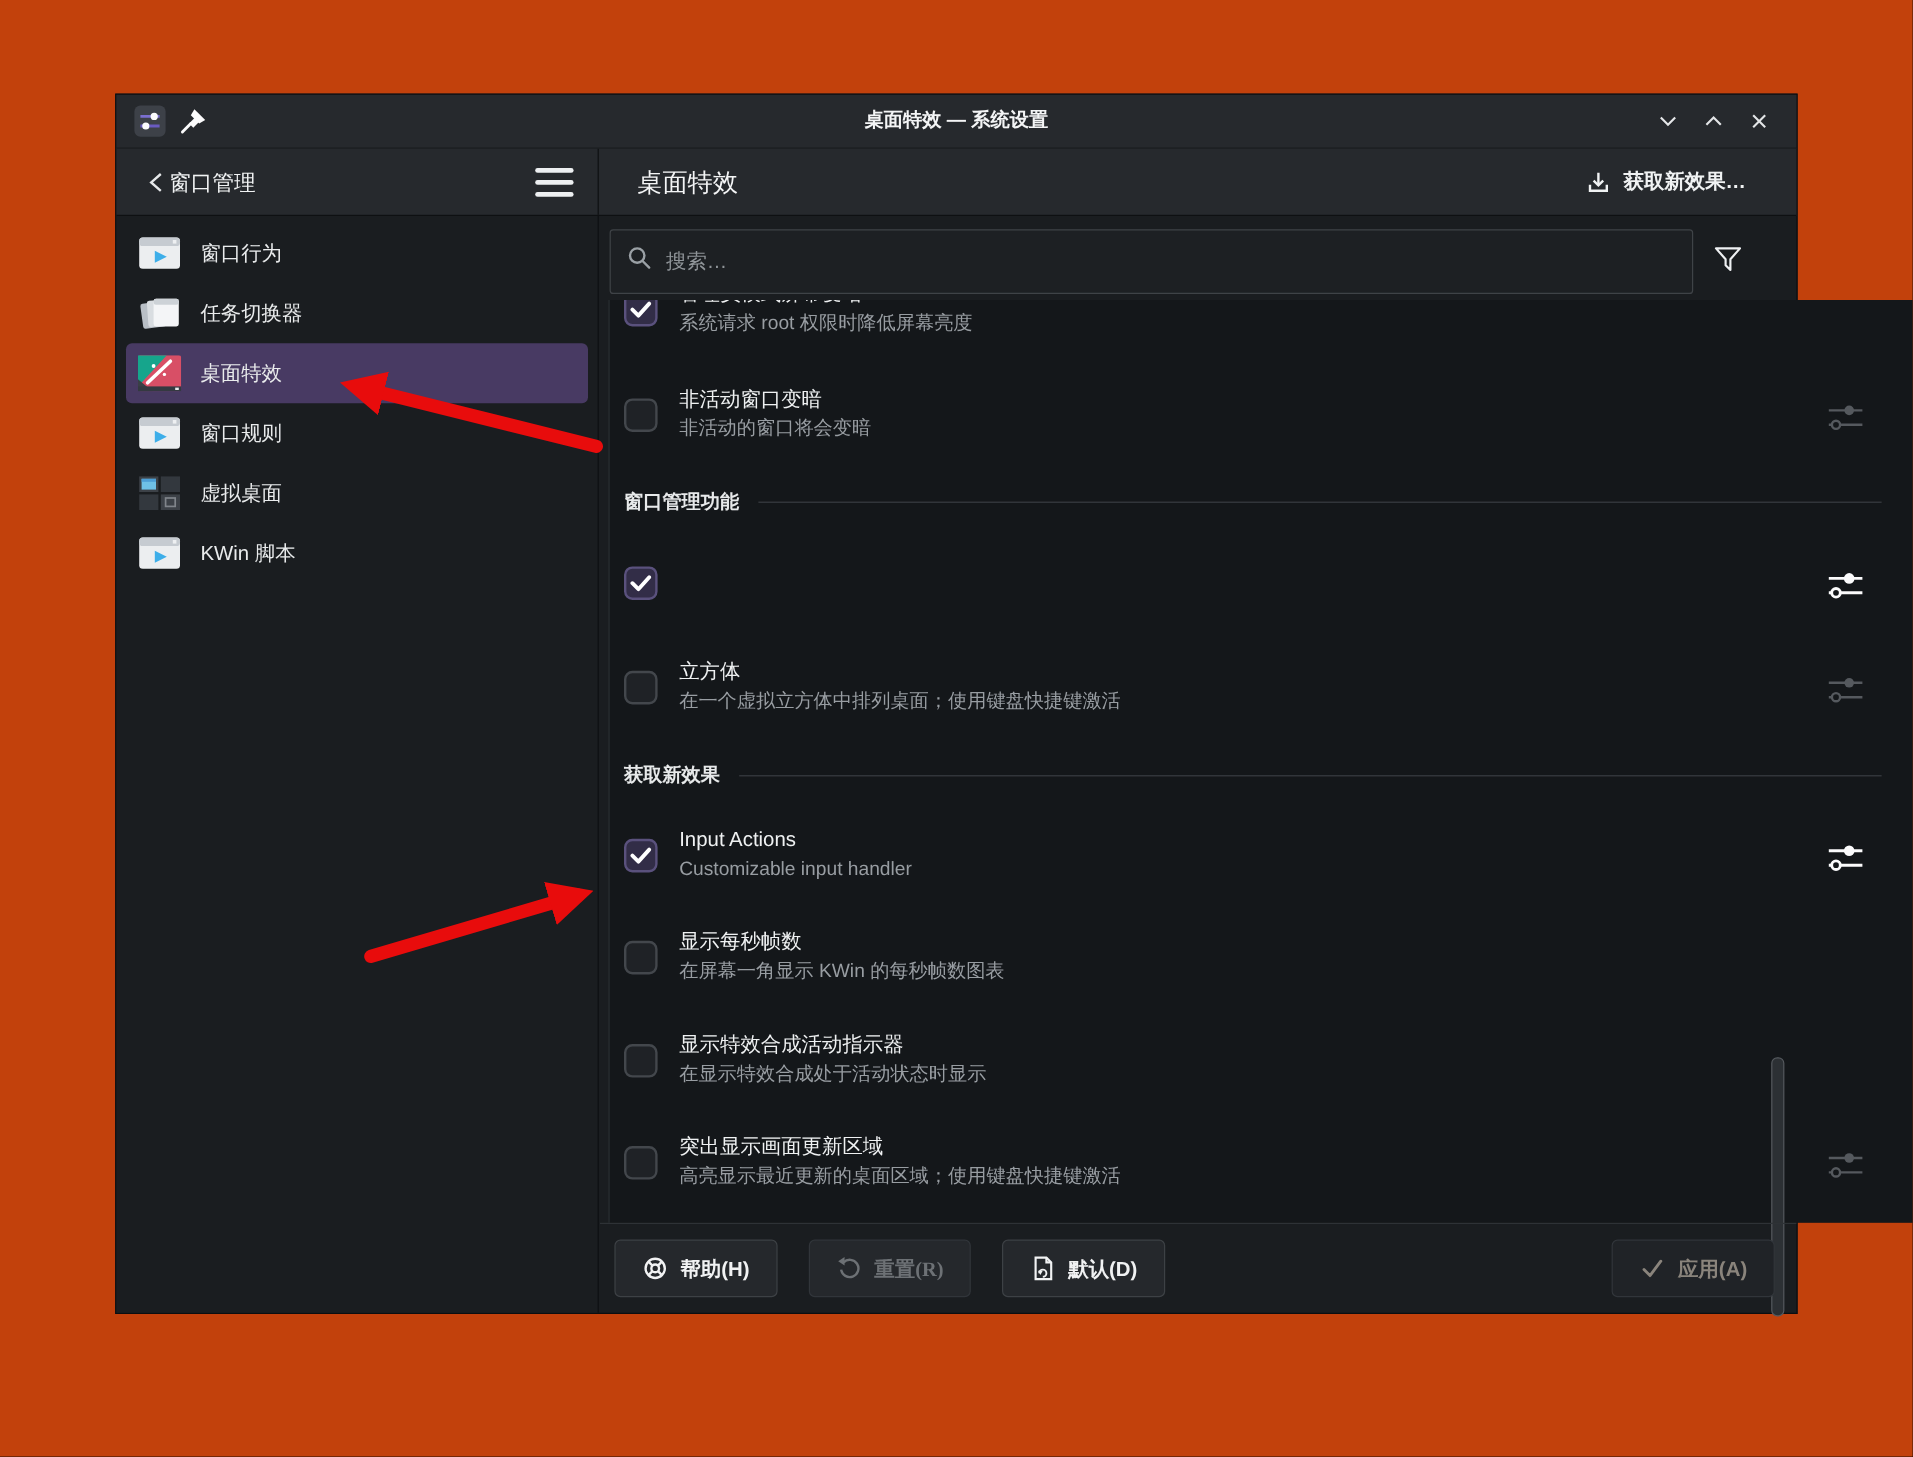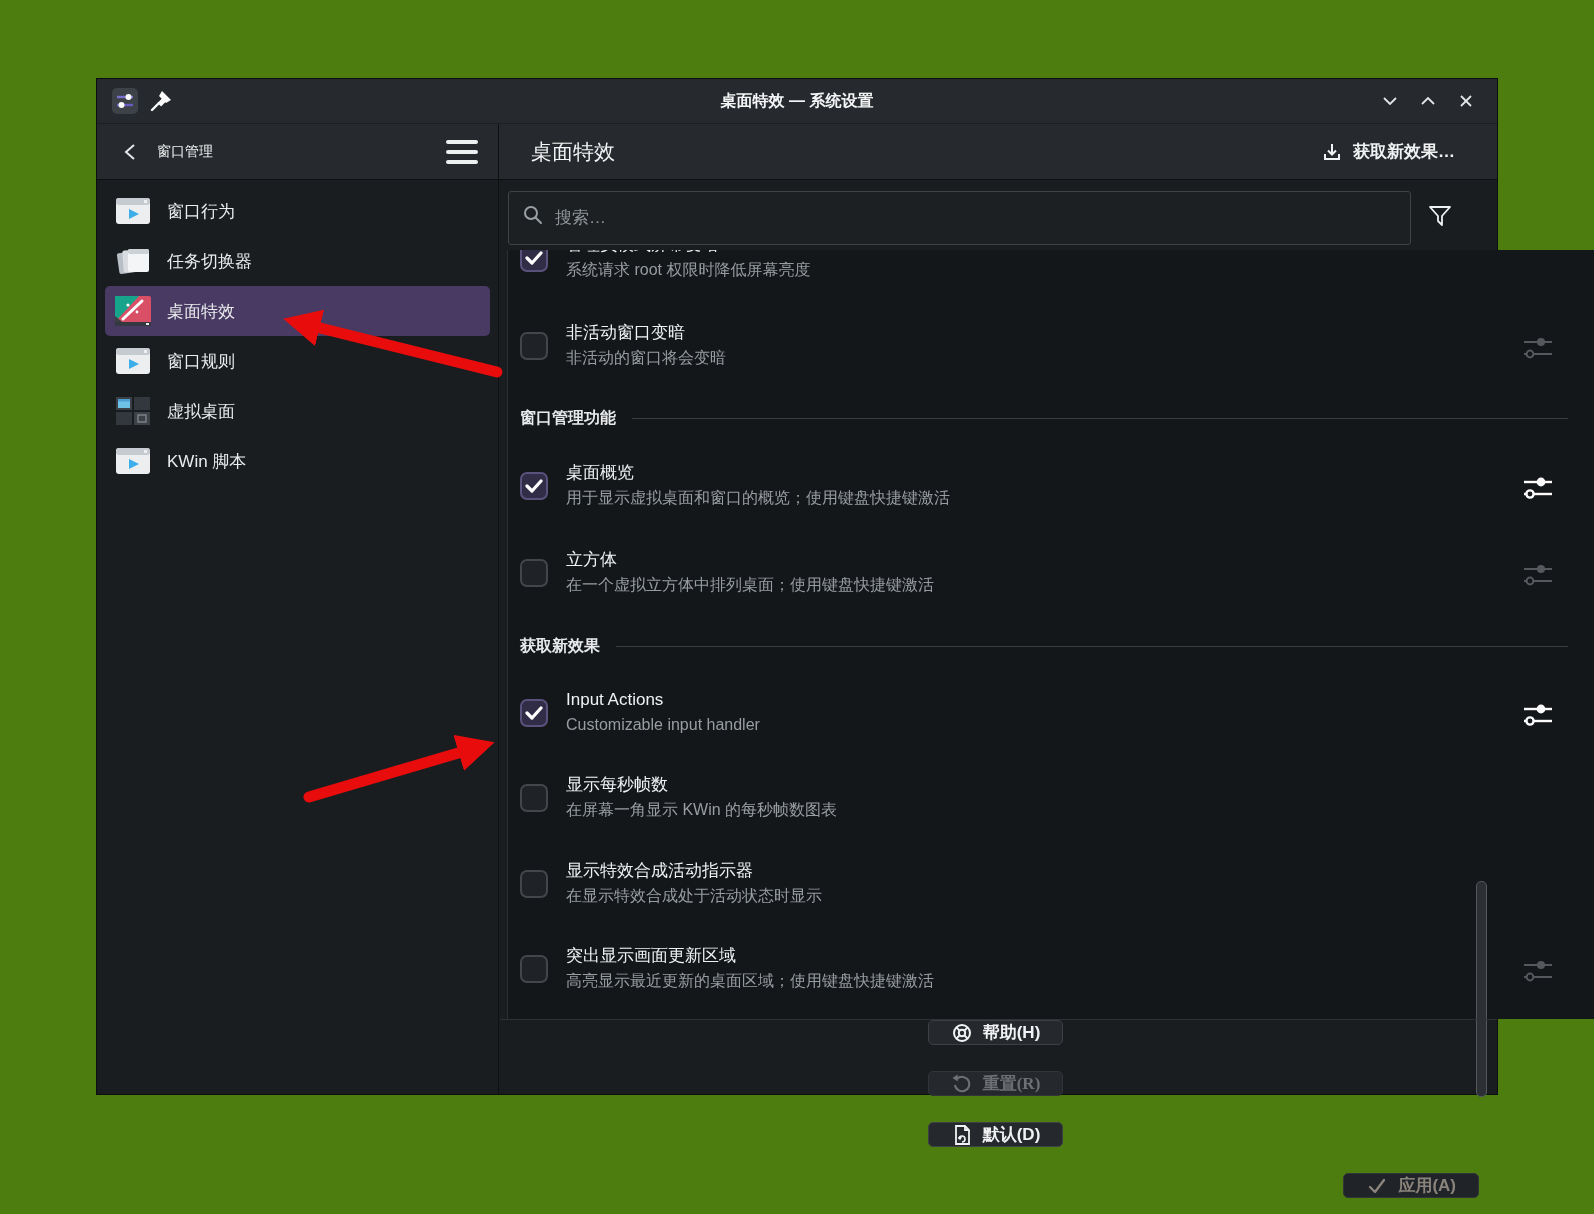--- a/index.html
+++ b/index.html
@@ -1,36 +1,36 @@
 <!DOCTYPE html>
 <html><head>
 <meta charset="utf-8">
 <style>
   html,body{margin:0;padding:0;background:#000;}
-  .stage{position:relative;width:1594px;height:1214px;background:#4d7c0f;overflow:hidden;
+  .stage{position:relative;width:1594px;height:1214px;background:#c2410c;overflow:hidden;
          font-family:"Liberation Sans","DejaVu Sans",sans-serif;-webkit-font-smoothing:antialiased;}
   .window{position:absolute;left:96px;top:78px;width:1402px;height:1017px;background:#1a1d20;
           border:1px solid #0c0e10;box-sizing:border-box;}
 
   
   .titlebar{position:absolute;left:0;top:0;right:0;height:44px;background:#26292d;}
   .tb-appicon{position:absolute;left:14px;top:8px;width:28px;height:28px;}
   .tb-pin{position:absolute;left:52px;top:10px;width:24px;height:24px;}
   .tb-title{position:absolute;left:0;right:0;top:0;height:44px;line-height:44px;text-align:center;
             color:#f4f5f6;font-size:16px;font-weight:bold;}
   .tb-controls{position:absolute;right:22px;top:0;height:44px;display:flex;align-items:center;gap:20px;}
   .tb-btn{width:18px;height:18px;display:flex;align-items:center;justify-content:center;cursor:default;}
 
   
   .headerrow{position:absolute;left:0;top:44px;right:0;height:57px;background:#26292d;
              border-top:1px solid #1c1f22;border-bottom:1px solid #0e1012;box-sizing:border-box;display:flex;}
   .header-left{width:402px;box-sizing:border-box;border-right:1px solid #0e1012;display:flex;
                align-items:center;padding:0 20px 0 24px;}
   .header-left .back{width:20px;height:20px;}
-  .header-left .h-label{margin-left:16px;font-size:14px;color:#f0f2f3;}
+  .header-left .h-label{font-size:18px;color:#f0f2f3;}
   .hamburger{margin-left:auto;width:32px;display:flex;flex-direction:column;gap:6px;}
   .hamburger div{height:4px;background:#edeff1;border-radius:2px;}
   .header-right{flex:1;display:flex;align-items:center;padding:0 42px 0 32px;}
   .header-right .h-title{font-size:21px;color:#f4f5f6;font-weight:500;}
   .getnew{margin-left:auto;display:flex;align-items:center;gap:10px;color:#f0f2f3;font-size:17px;font-weight:bold;}
 
   
   .sidebar{position:absolute;left:0;top:101px;width:402px;bottom:0;box-sizing:border-box;
            border-right:1px solid #0e1012;background:#1a1d20;padding-top:6px;}
   .side-item{height:50px;margin:0 8px;border-radius:5px;display:flex;align-items:center;gap:16px;
@@ -60,21 +60,21 @@
   .section{position:absolute;left:12px;right:30px;display:flex;align-items:center;}
   .section .lab{font-size:16px;font-weight:bold;color:#e7e9ea;}
   .section .line{flex:1;height:1px;background:#3a3e43;margin-left:16px;}
   .cfg{position:absolute;right:44px;width:32px;height:30px;}
 
   .scroll-thumb{position:absolute;left:976px;top:701px;width:11px;height:216px;border-radius:5px;
                 background:#2c3034;border:1px solid #55595e;box-sizing:border-box;}
 
   .footer-sep{position:absolute;left:0;right:0;bottom:74px;height:1px;background:#2e3236;}
   .footer{position:absolute;left:0;right:0;bottom:0;height:74px;display:flex;align-items:center;
-          padding:0 18px 0 12px;gap:26px;box-sizing:border-box;flex-direction:column;}
+          padding:0 18px 0 12px;gap:26px;box-sizing:border-box;}
   .fbtn{height:48px;border-radius:5px;display:flex;align-items:center;gap:10px;padding:0 22px;
         background:#25282c;border:1px solid #3d4145;color:#f1f2f3;font-size:17px;font-weight:bold;box-sizing:border-box;}
   .fbtn.disabled{color:#6d7175;border-color:#31353a;font-weight:bold;font-family:Liberation Serif, serif;}
   .fbtn.apply{margin-left:auto;color:#8a847c;border-color:#31353a;background:#202327;}
 
   .arrows{position:absolute;left:0;top:0;width:1594px;height:1214px;pointer-events:none;}
 </style>
 </head>
 <body>
 
@@ -268,24 +268,20 @@
         <div class="section" style="top:158px">
           <span class="lab">窗口管理功能</span>
           <span class="line"></span>
         </div>
 
         <div class="erow" style="top:210px">
           <div class="cb on">
             <svg width="18" height="16" viewBox="0 0 18 16">
                 <polyline points="2,8 7,13 16,3" fill="none" stroke="#ffffff" stroke-width="3.2" stroke-linecap="round" stroke-linejoin="round"></polyline>
               </svg>
-          </div>
-          <div class="etext">
-            <div class="t">桌面概览</div>
-            <div class="s">用于显示虚拟桌面和窗口的概览；使用键盘快捷键激活</div>
           </div>
         </div>
         <div class="cfg" style="top:223px">
           <svg width="32" height="30" viewBox="0 0 32 30">
             <line x1="2" y1="9" x2="30" y2="9" stroke="#fbfbfc" stroke-width="2.4"></line>
             <circle cx="19" cy="9" r="4.4" fill="#fbfbfc"></circle>
             <line x1="2" y1="21" x2="30" y2="21" stroke="#fbfbfc" stroke-width="2.4"></line>
             <circle cx="8" cy="21" r="3.6" fill="#14171a" stroke="#fbfbfc" stroke-width="2.4"></circle>
           </svg>
         </div>

